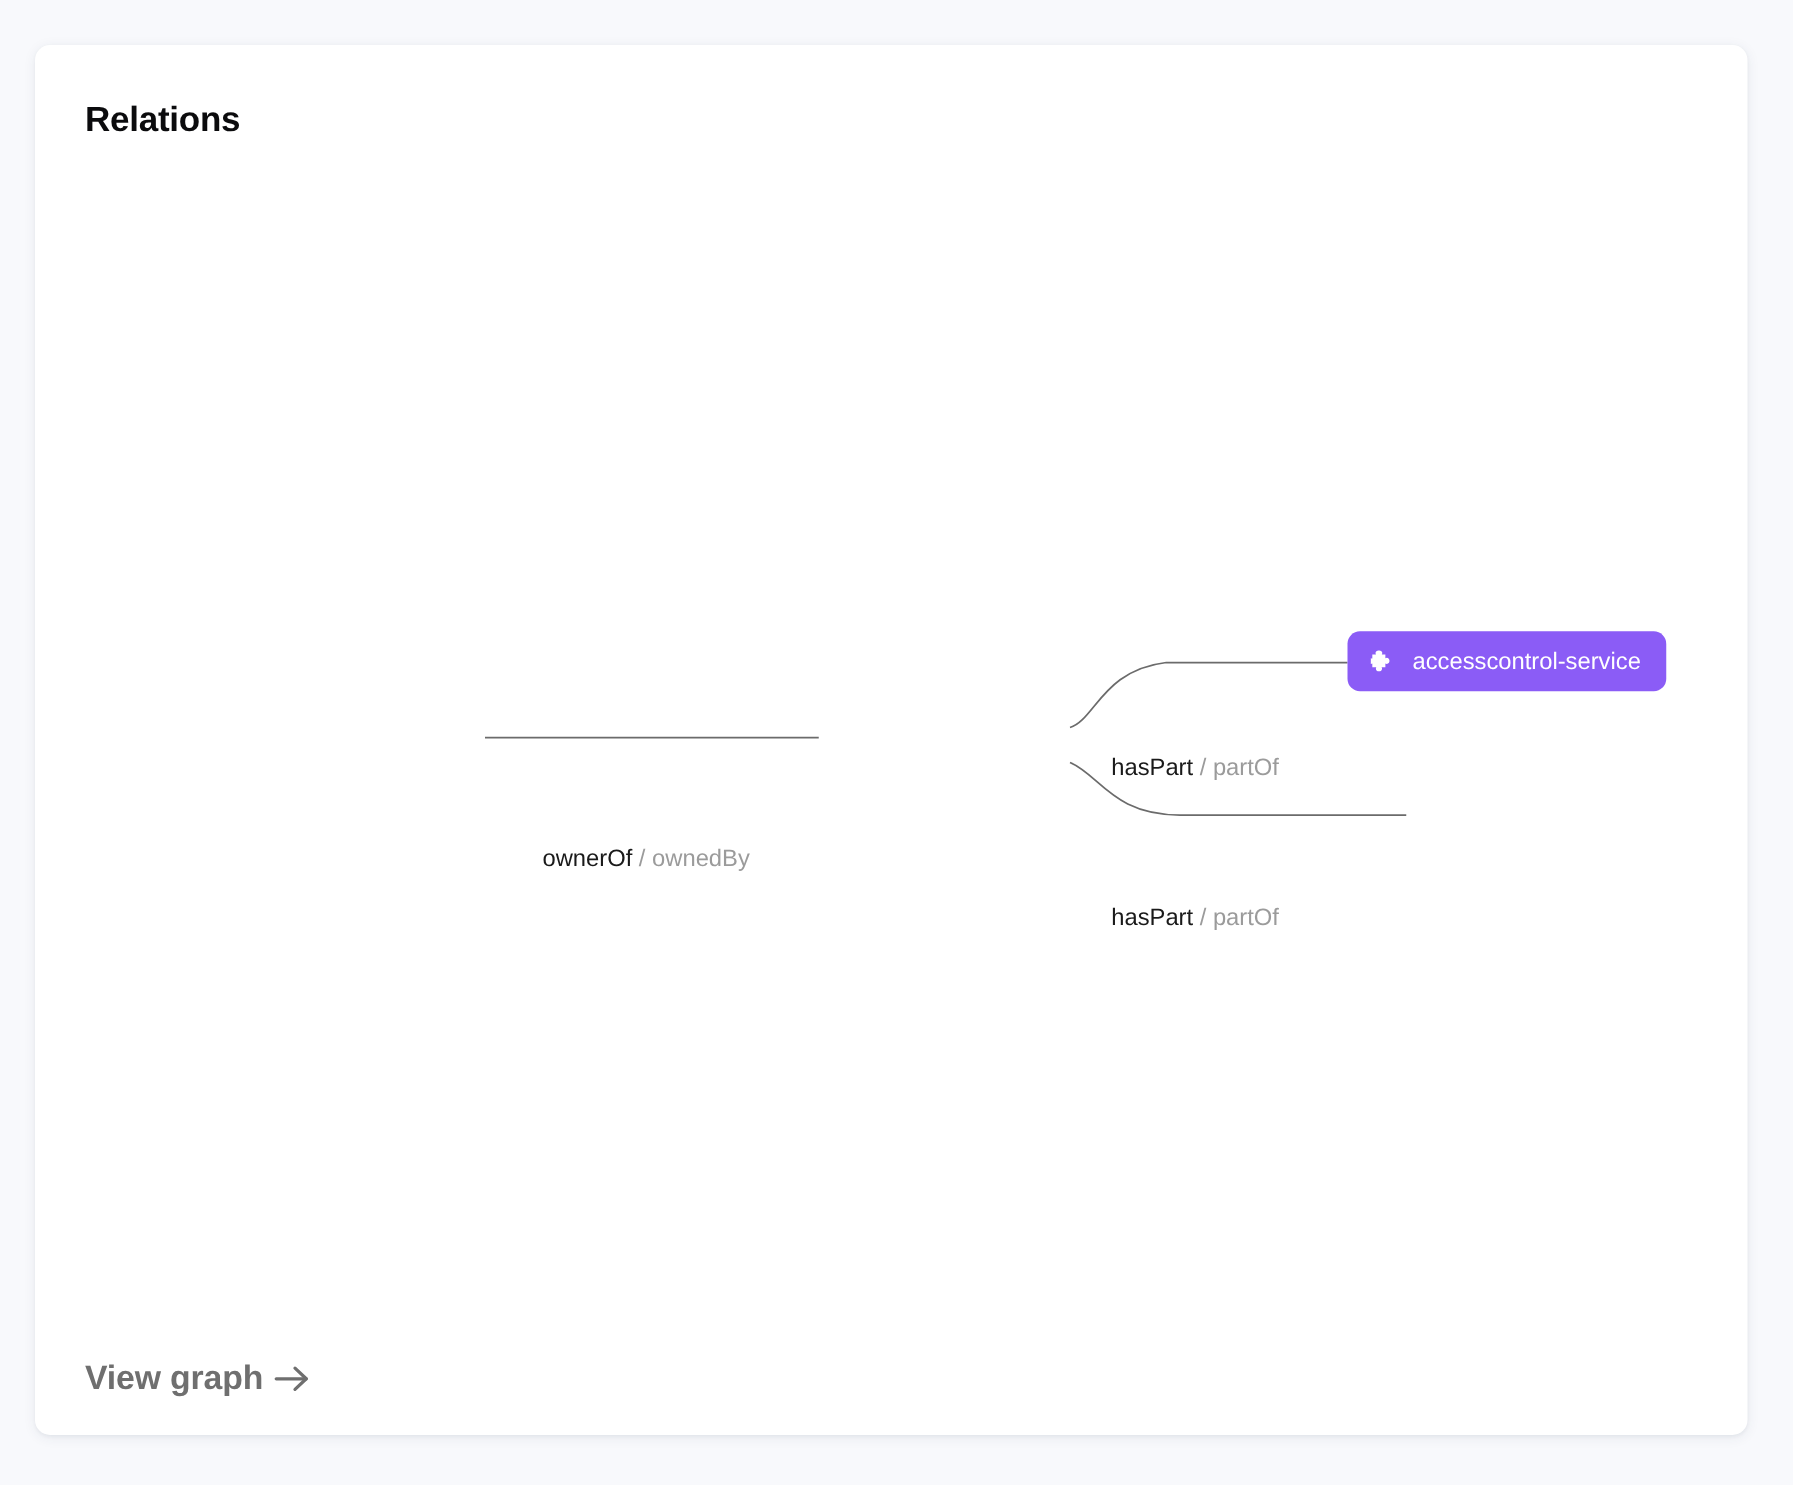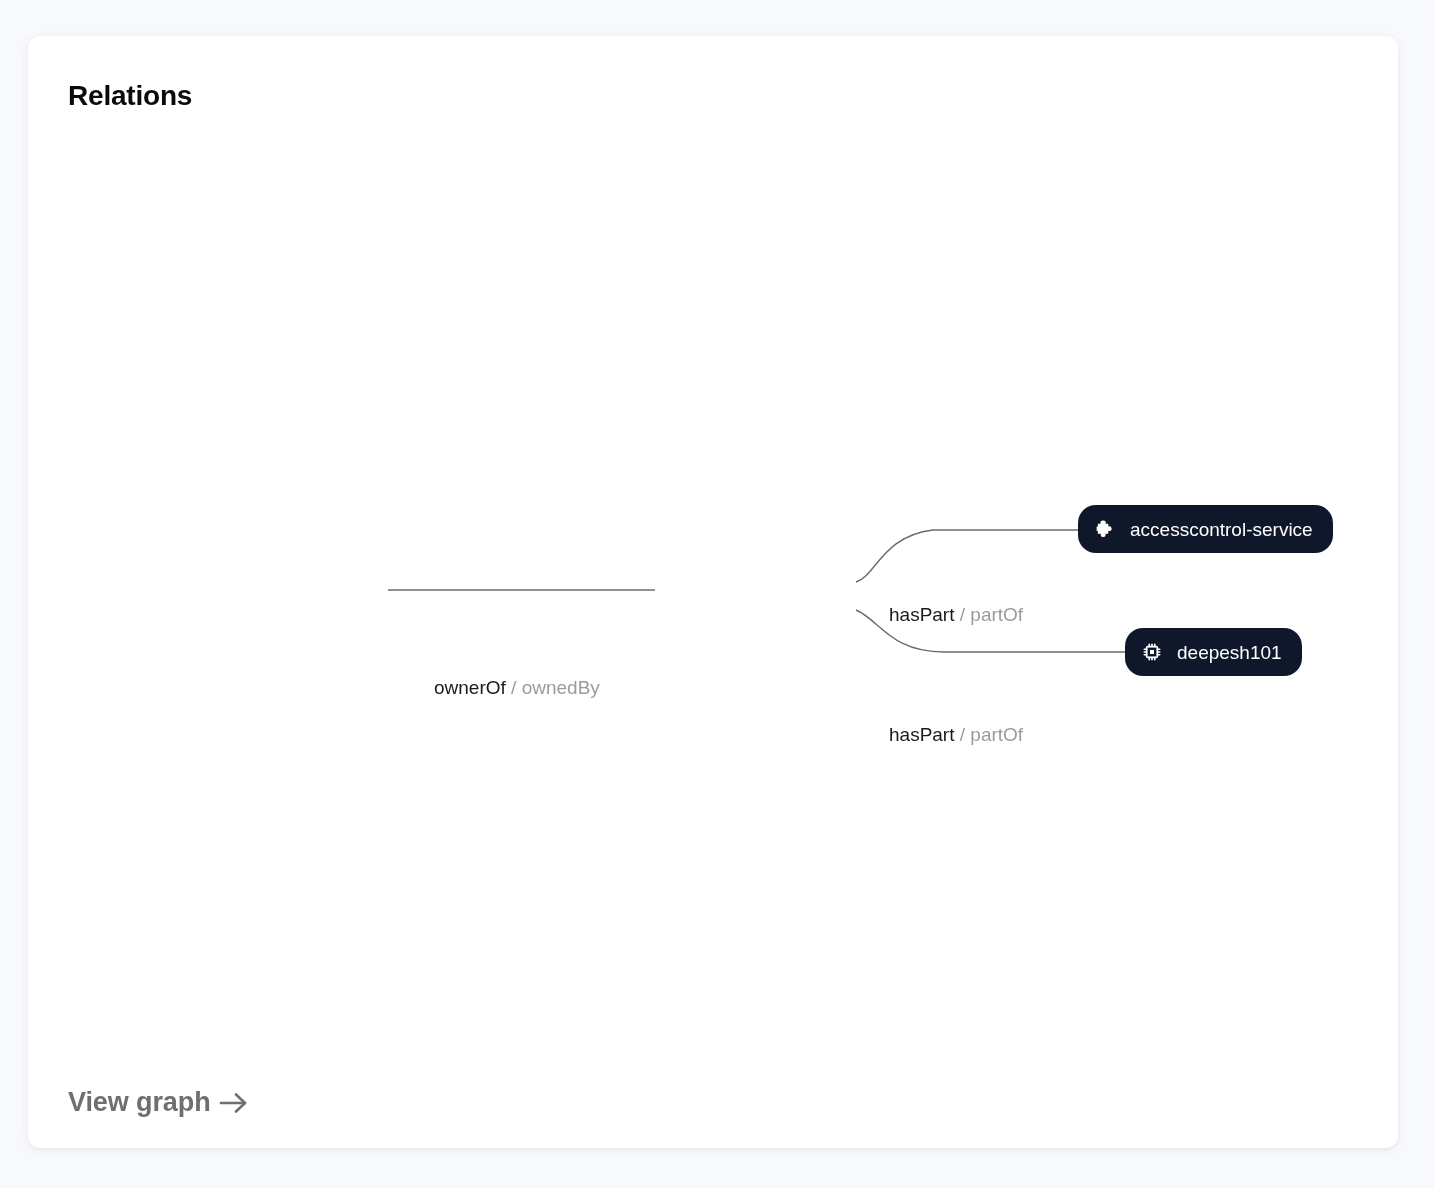--- a/index.html
+++ b/index.html
@@ -73,21 +73,21 @@
     height: 22px;
     flex: 0 0 22px;
     margin-right: 14px;
   }
   .node .node-label {
     font-size: 19px;
     color: #ffffff;
     line-height: 1;
   }
 
-  .node.kind-blue { background: #0f172a; border-radius: 18px; }
+  .node.kind-blue { background: #8b5cf6; }
   .node.kind-orange { background: #efae41; }
   .node.kind-orange .node-label { font-weight: bold; }
 
   .node-user { left: 47px; top: 531px; }
   .node-system { left: 627px; top: 531px; }
   .node-service { left: 1050px; top: 469px; }
   .node-component { left: 1097px; top: 592px; }
 
   .edge-label {
     position: absolute;
@@ -140,30 +140,20 @@
 
     <div class="node kind-blue node-service">
       <span class="node-icon">
         <svg width="22" height="22" viewBox="0 0 24 24" fill="#ffffff">
           <path d="M10.2 2.6c1.5 0 2.7 1 2.7 2.3 0 .5-.2.9-.4 1.3h3.1v3.1c.4-.2.8-.4 1.3-.4 1.3 0 2.3 1.2 2.3 2.7s-1 2.7-2.3 2.7c-.5 0-.9-.2-1.3-.4v3.3h-3.3c.2.4.4.8.4 1.3 0 1.3-1.2 2.3-2.7 2.3s-2.7-1-2.7-2.3c0-.5.2-.9.4-1.3H4.2v-3.3c-.4.2-.8.4-1.3.4v-5c.5 0 .9.2 1.3.4V6.2h3.2c-.2-.4-.4-.8-.4-1.3 0-1.3 1.2-2.3 2.7-2.3z"></path>
         </svg>
       </span>
       <span class="node-label">accesscontrol-service</span>
     </div>
 
-    <div class="node kind-blue node-component">
-      <span class="node-icon">
-        <svg width="22" height="22" viewBox="0 0 24 24" fill="none" stroke="#ffffff" stroke-width="1.8">
-          <rect x="6.2" y="6.2" width="11.6" height="11.6" rx="1"></rect>
-          <rect x="9.8" y="9.8" width="4.4" height="4.4" fill="#ffffff" stroke="none"></rect>
-          <path d="M9 6.2V3.6M12 6.2V3.6M15 6.2V3.6M9 17.8v2.6M12 17.8v2.6M15 17.8v2.6M6.2 9H3.6M6.2 12H3.6M6.2 15H3.6M17.8 9h2.6M17.8 12h2.6M17.8 15h2.6" stroke-linecap="round"></path>
-        </svg>
-      </span>
-      <span class="node-label">deepesh101</span>
-    </div>
 
     <div class="edge-label edge-label-owner">
       <span>ownerOf</span><span class="secondary"> / </span><span class="secondary">ownedBy</span>
     </div>
 
     <div class="edge-label edge-label-haspart-top">
       <span>hasPart</span><span class="secondary"> / </span><span class="secondary">partOf</span>
     </div>
 
     <div class="edge-label edge-label-haspart-bottom">

